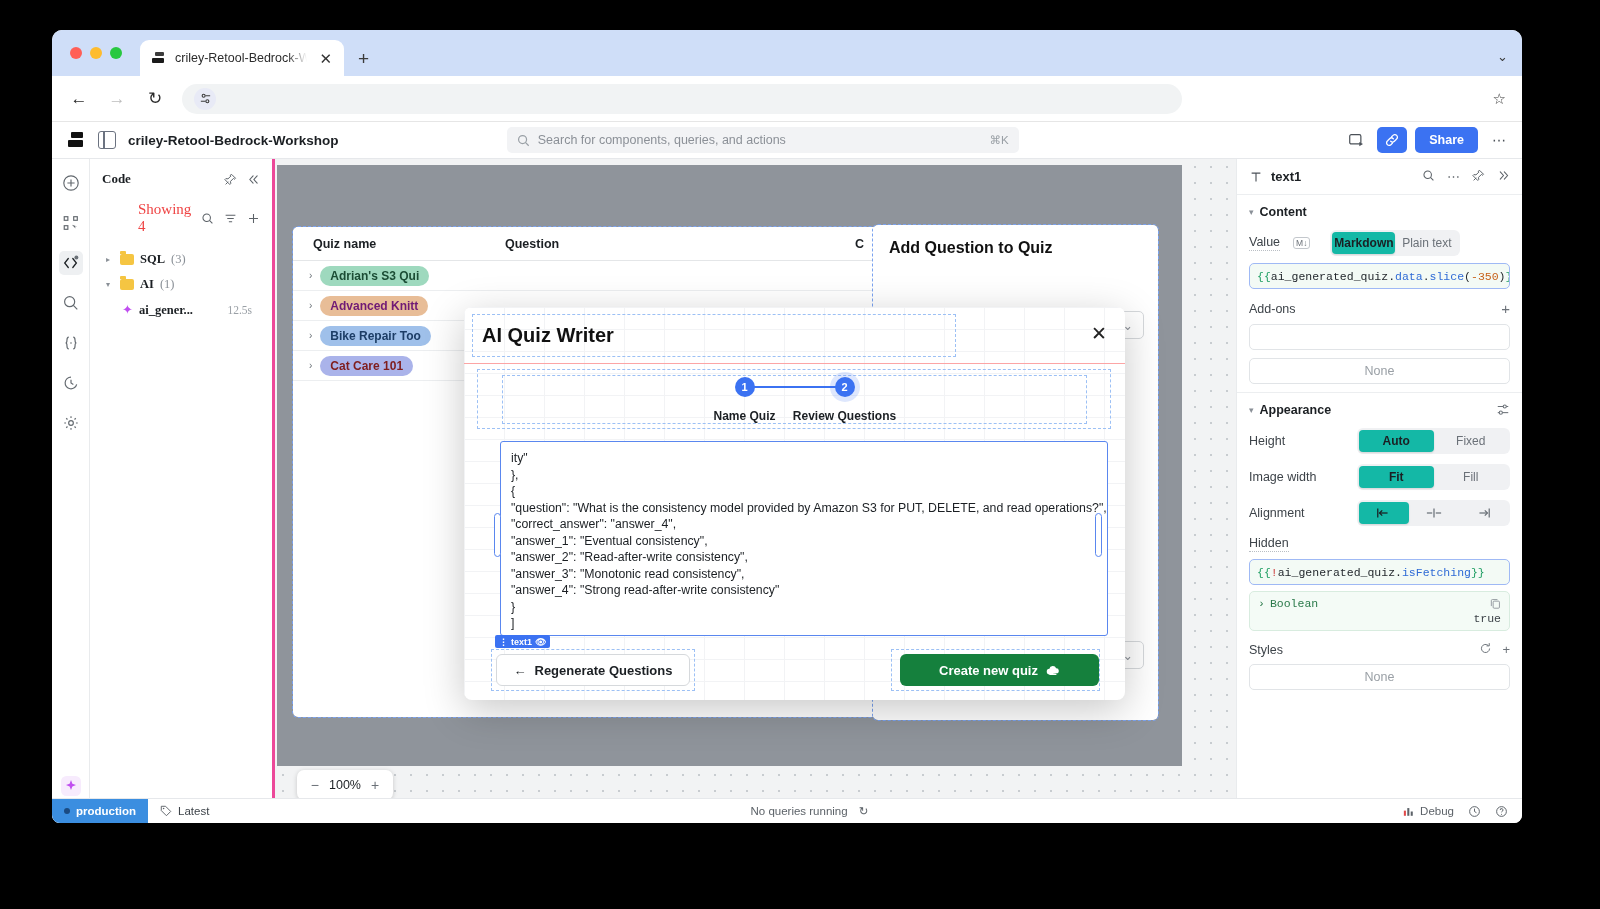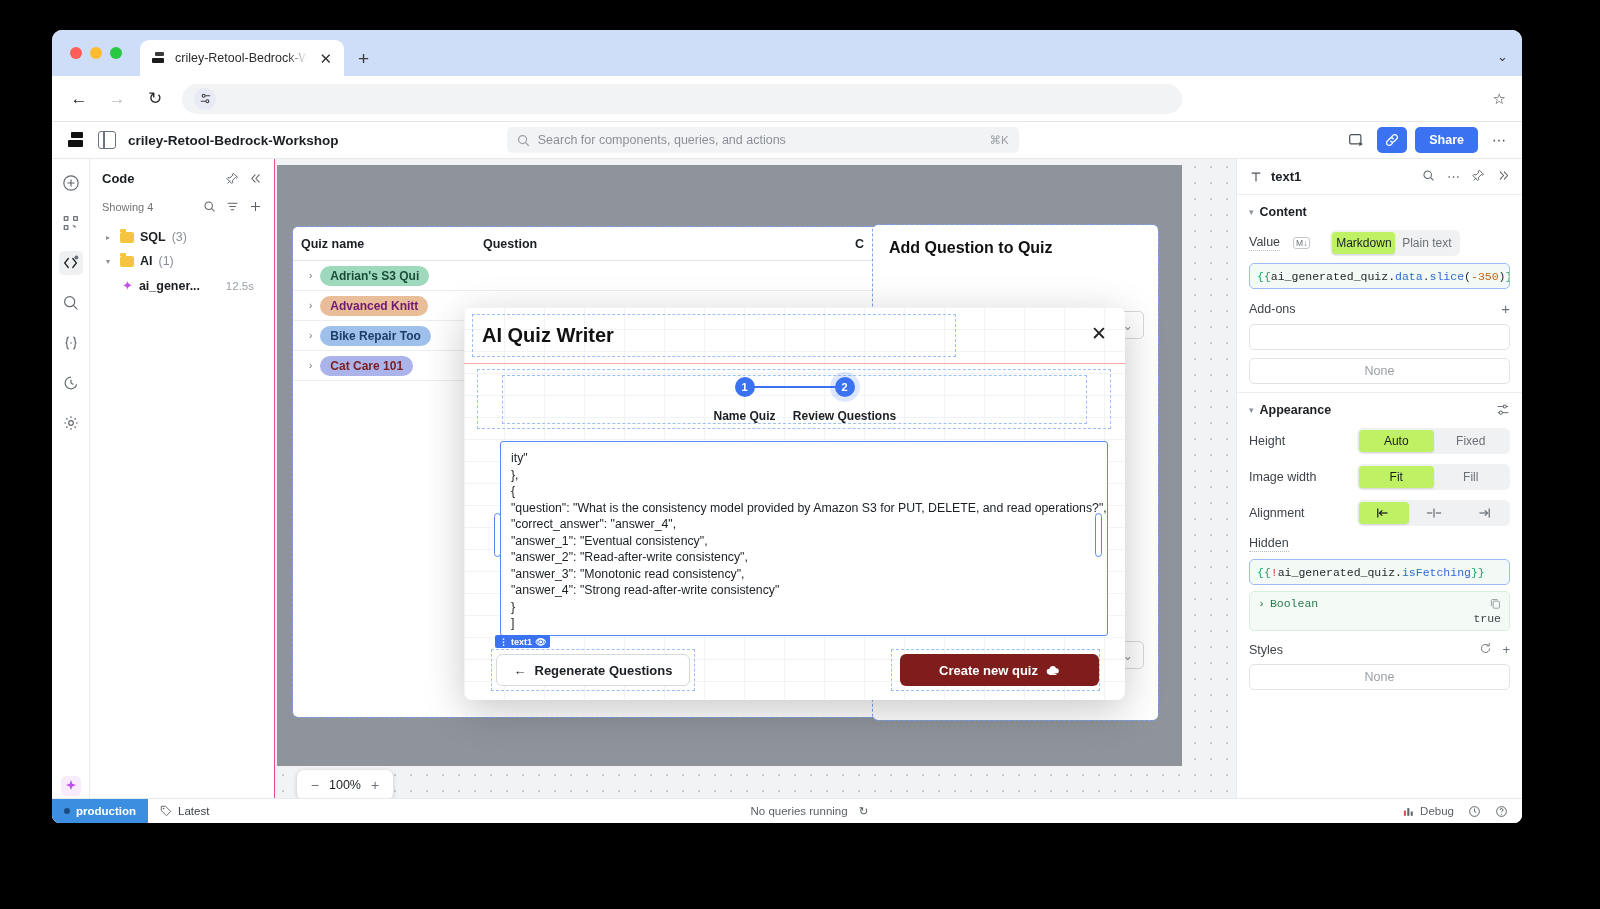--- a/index.html
+++ b/index.html
@@ -114,26 +114,26 @@
     display: flex; flex-direction: column; align-items: center;
     padding-top: 12px; gap: 16px; position: relative;
   }
   .rail-ic { width: 24px; height: 24px; display:flex;align-items:center;justify-content:center;
      color:#63696f; cursor:pointer; border-radius:5px; position: relative;}
   .rail-ic.active { background: #eef0f2; color:#1b1f23; }
   .rail-bottom { position:absolute; bottom: 10px; left: 7px; width:24px;height:24px;
      display:flex;align-items:center;justify-content:center;}
 
   
-  .codepanel { width: 185px; background: #fff; border-right: 1px solid #ec4899; }
+  .codepanel { width: 185px; background: #fff; border-right: 3px solid #ec4899; font-family: Liberation Serif, serif; }
   .cp-head { display:flex; align-items:center; padding: 12px 12px 6px 12px; }
   .cp-head .t { font-size: 13px; font-weight: 700; color:#1b1f23; }
   .cp-head .acts { margin-left:auto; display:flex; gap:10px; color:#5c6268; font-size: 12px;}
   .cp-sub { display:flex; align-items:center; padding: 8px 12px; }
-  .cp-sub .t { font-size: 11px; color:#737373; }
+  .cp-sub .t { font-size: 15px; color:#ef4444;margin-left:36px; }
   .cp-sub .acts { margin-left:auto; display:flex; gap:10px; color:#5c6268;}
   .tree { padding: 4px 0 0 0; font-size: 12.5px; }
   .tnode { display:flex; align-items:center; gap:6px; padding: 5px 10px 5px 16px; cursor:pointer;}
   .tnode .caret { font-size: 8px; color:#8a9097; width:8px; }
   .folder { width: 14px; height: 11px; background:#f5c542; border-radius: 2px; position: relative; flex:0 0 14px;}
   .folder::before{content:'';position:absolute;left:0;top:-3px;width:6px;height:3px;background:#f5c542;border-radius:1px 1px 0 0;}
   .tnode .lbl { font-weight: 700; color:#1b1f23; }
   .tnode .cnt { color:#8a9097; }
   .tnode.child { padding-left: 32px; }
   .sparkle { color:#c04ef0; font-size: 13px; }
@@ -150,21 +150,21 @@
     position: absolute; left: 2px; top: 6px; width: 905px; height: 601px;
     background: #8f949b;
   }
   .tbl {
     position:absolute; left: 16px; top: 62px; width: 588px; height: 490px;
     background: #fff; border-radius: 5px; outline: 1px dashed #7aa2f0;
     overflow: hidden;
   }
   .tbl-head { display:flex; height: 34px; align-items:center; border-bottom:1px solid #e4e6e8;
      font-size: 12.5px; font-weight:700; color:#1b1f23; background:#fff;}
-  .tbl-head .c1 { width: 190px; padding-left: 8px; }
+  .tbl-head .c1 { width: 212px; padding-left: 20px; }
   .tbl-head .c2 { flex:1; }
   .tbl-head .c3 { width: 26px; }
   .trow { display:flex; align-items:center; height: 30px; border-bottom:1px solid #eceef0; padding-left: 16px; gap:8px;}
   .trow .car { color:#6b7178; font-size: 10px; }
   .pill { font-size: 12px; font-weight: 700; padding: 3px 10px; border-radius: 11px; white-space: nowrap;}
   .right-card {
     position:absolute; left: 596px; top: 60px; width: 285px; height: 495px;
     background:#fff; border-radius:5px; outline:1px dashed #7aa2f0;
   }
   .rc-title { font-size: 16px; font-weight: 800; color:#111; padding: 14px 16px 8px;}
@@ -190,21 +190,21 @@
   .sec-hdr .car { color:#8a9097; font-size: 9px; }
   .sec-hdr .t { font-size: 12.5px; font-weight: 700; color:#1b1f23; }
   .sec-hdr .rt { margin-left:auto; color:#6b7178; font-size: 13px;}
   .frow { display:flex; align-items:center; padding: 5px 12px; gap: 8px; }
   .flabel { font-size: 12.5px; color:#3d4349; width: 100px; flex:0 0 100px;}
   .flabel.dotted { border-bottom: 1px dotted #b9bec4; padding-bottom:1px; width:auto; flex:0 0 auto;}
   .md-badge { border:1px solid #c3c7cc; border-radius:3px; font-size:8.5px; color:#6b7178; padding: 0 2px; margin-left:5px;}
   .seg { display:flex; background:#f0f1f3; border-radius:6px; padding:2px; flex:1; height:26px;}
   .seg div { flex:1; display:flex;align-items:center;justify-content:center; font-size:12px;
      color:#6b7178; border-radius:4px; cursor:pointer;}
-  .seg div.on { background:#bef264; color:#1b1f23; font-weight:400; box-shadow:0 1px 2px rgba(0,0,0,.12);}
+  .seg div.on { background:#14b8a6; color:#1b1f23; font-weight:700; box-shadow:0 1px 2px rgba(0,0,0,.12);}
   .codeinput {
     margin: 2px 12px 6px; height: 26px; border:1px solid #9fb9f5; border-radius:5px;
     background:#f3faf5; display:flex; align-items:center; padding: 0 7px;
     font-family: "Liberation Mono", monospace; font-size: 11.5px; white-space: nowrap; overflow: hidden;
   }
   .g { color:#1e9e62; } .bl { color:#2f6bd6; } .or { color:#c8611a; } .dk { color:#24292e; } .rd{color:#cc3b3b;}
   .nonebox {
     margin: 2px 12px 8px; height: 26px; border:1px solid #e1e4e7; border-radius:5px;
     display:flex;align-items:center;justify-content:center; font-size:12.5px; color:#9aa0a6;
   }
@@ -256,21 +256,21 @@
   .mf-left { position:absolute; left:28px; top:343px; width:202px; height:40px; outline:1px dashed #9cc0f5;}
   .mf-right { position:absolute; left:428px; top:343px; width:207px; height:40px; outline:1px dashed #9cc0f5;}
   .btn-outline {
     position:absolute; left:32px; top:347px; width:194px; height:32px;
     border:1px solid #d6d9dc; border-radius:6px; background:#fff;
     display:flex;align-items:center;justify-content:center; gap:8px;
     font-size:13px; font-weight:700; color:#1b1f23; cursor:pointer;
   }
   .btn-primary {
     position:absolute; left:436px; top:347px; width:199px; height:32px;
-    background:#7f1d1d; border-radius:6px; color:#fff;
+    background:#15803d; border-radius:6px; color:#fff;
     display:flex;align-items:center;justify-content:center; gap:8px;
     font-size:13px; font-weight:700; cursor:pointer;
   }
 
   
   .statusbar {
     position:absolute; left:52px; top:798px; width:1470px; height:25px;
     background:#fff; display:flex; align-items:center; font-size:11.5px; color:#3d4349;
     border-top:1px solid #e6e8eb;
   }

